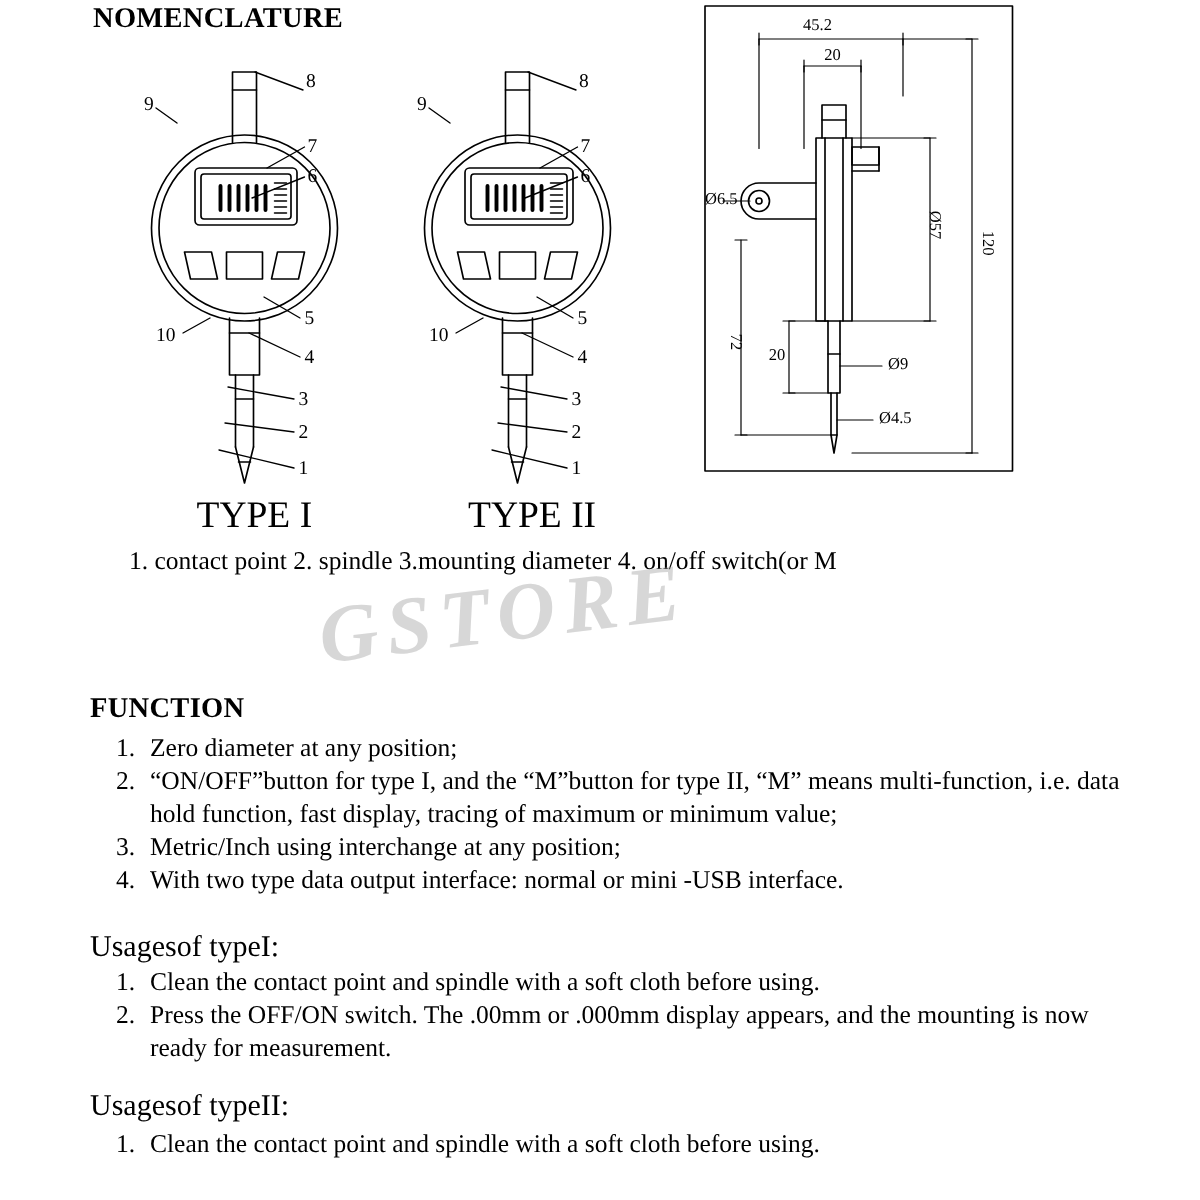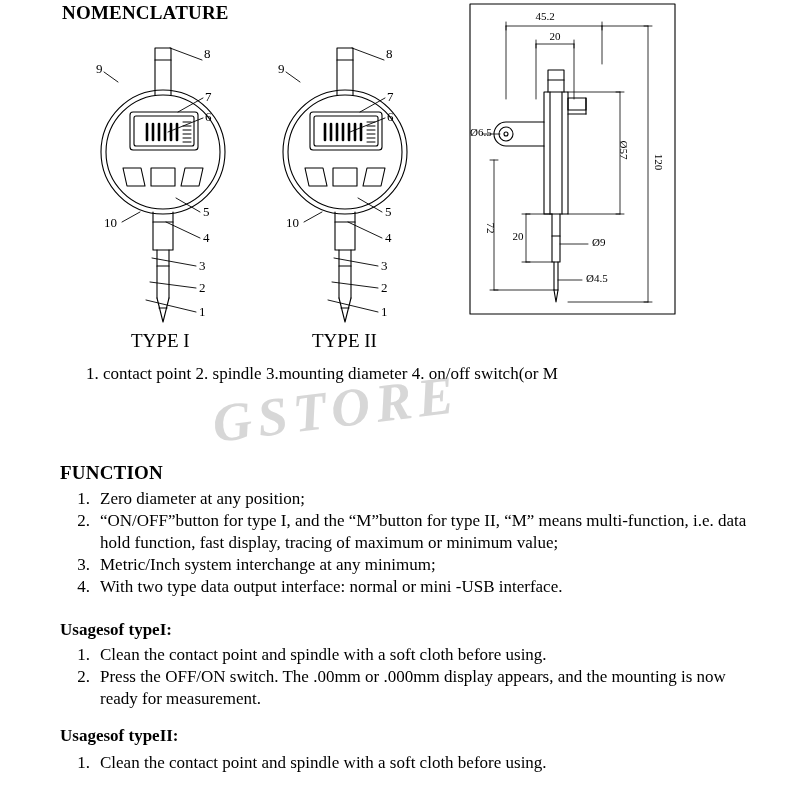--- a/index.html
+++ b/index.html
@@ -31,22 +31,22 @@
     left: 62px;
     top: 2px;
   }
   #function-title {
     position: absolute;
     left: 60px;
     top: 462px;
   }
   .usage-title {
     font-family: "Liberation Serif", serif;
-    font-weight: bold;
-    font-size: 17px;
+    font-weight: normal;
+    font-size: 20px;
     position: absolute;
     left: 60px;
   }
   #usage1-title { top: 620px; }
   #usage2-title { top: 726px; }
 
   .figure {
     position: absolute;
   }
   #figure-area {
@@ -55,21 +55,21 @@
     width: 800px;
     height: 355px;
   }
   #figure-area svg {
     display: block;
   }
 
   .type-label {
     position: absolute;
     font-family: "Liberation Serif", serif;
-    font-size: 19px;
+    font-size: 25px;
   }
   #type1-label { left: 131px; top: 330px; }
   #type2-label { left: 312px; top: 330px; }
 
   .para {
     position: absolute;
     font-family: "Liberation Serif", serif;
     font-size: 17px;
     line-height: 22px;
   }
@@ -353,21 +353,21 @@
     <div class="row">
       <span class="num">1.</span>
       <span class="txt">Zero diameter at any position;</span>
     </div>
     <div class="row">
       <span class="num">2.</span>
       <span class="txt">“ON/OFF”button for type I, and the “M”button for type II, “M” means multi-function, i.e. data hold function, fast display, tracing of maximum or minimum value;</span>
     </div>
     <div class="row">
       <span class="num">3.</span>
-      <span class="txt">Metric/Inch system interchange at any minimum;</span>
+      <span class="txt">Metric/Inch using interchange at any position;</span>
     </div>
     <div class="row">
       <span class="num">4.</span>
       <span class="txt">With two type data output interface: normal or mini -USB interface.</span>
     </div>
   </div>
 
   <div class="usage-title" id="usage1-title">Usagesof typeI:</div>
 
   <div class="numbered" id="usage1-list">

